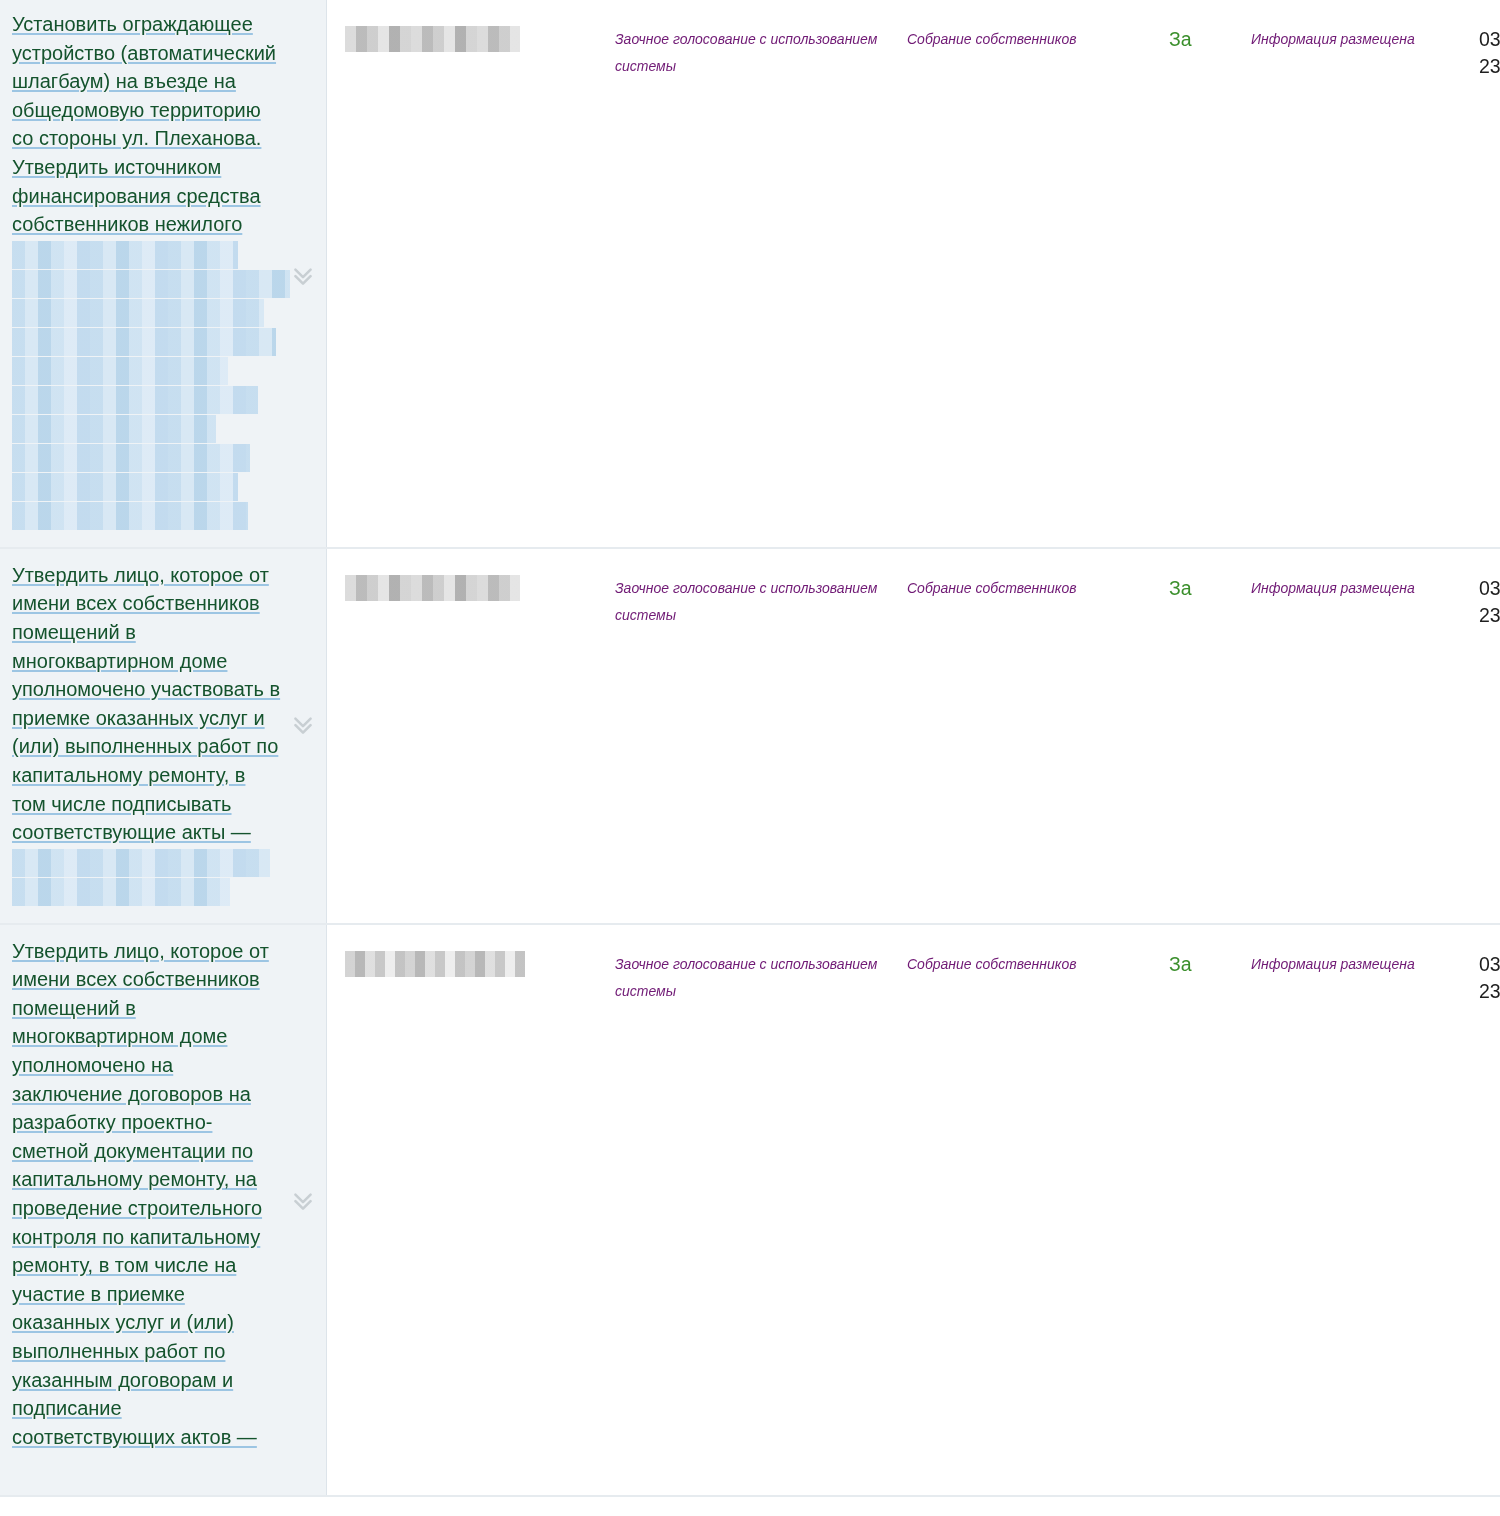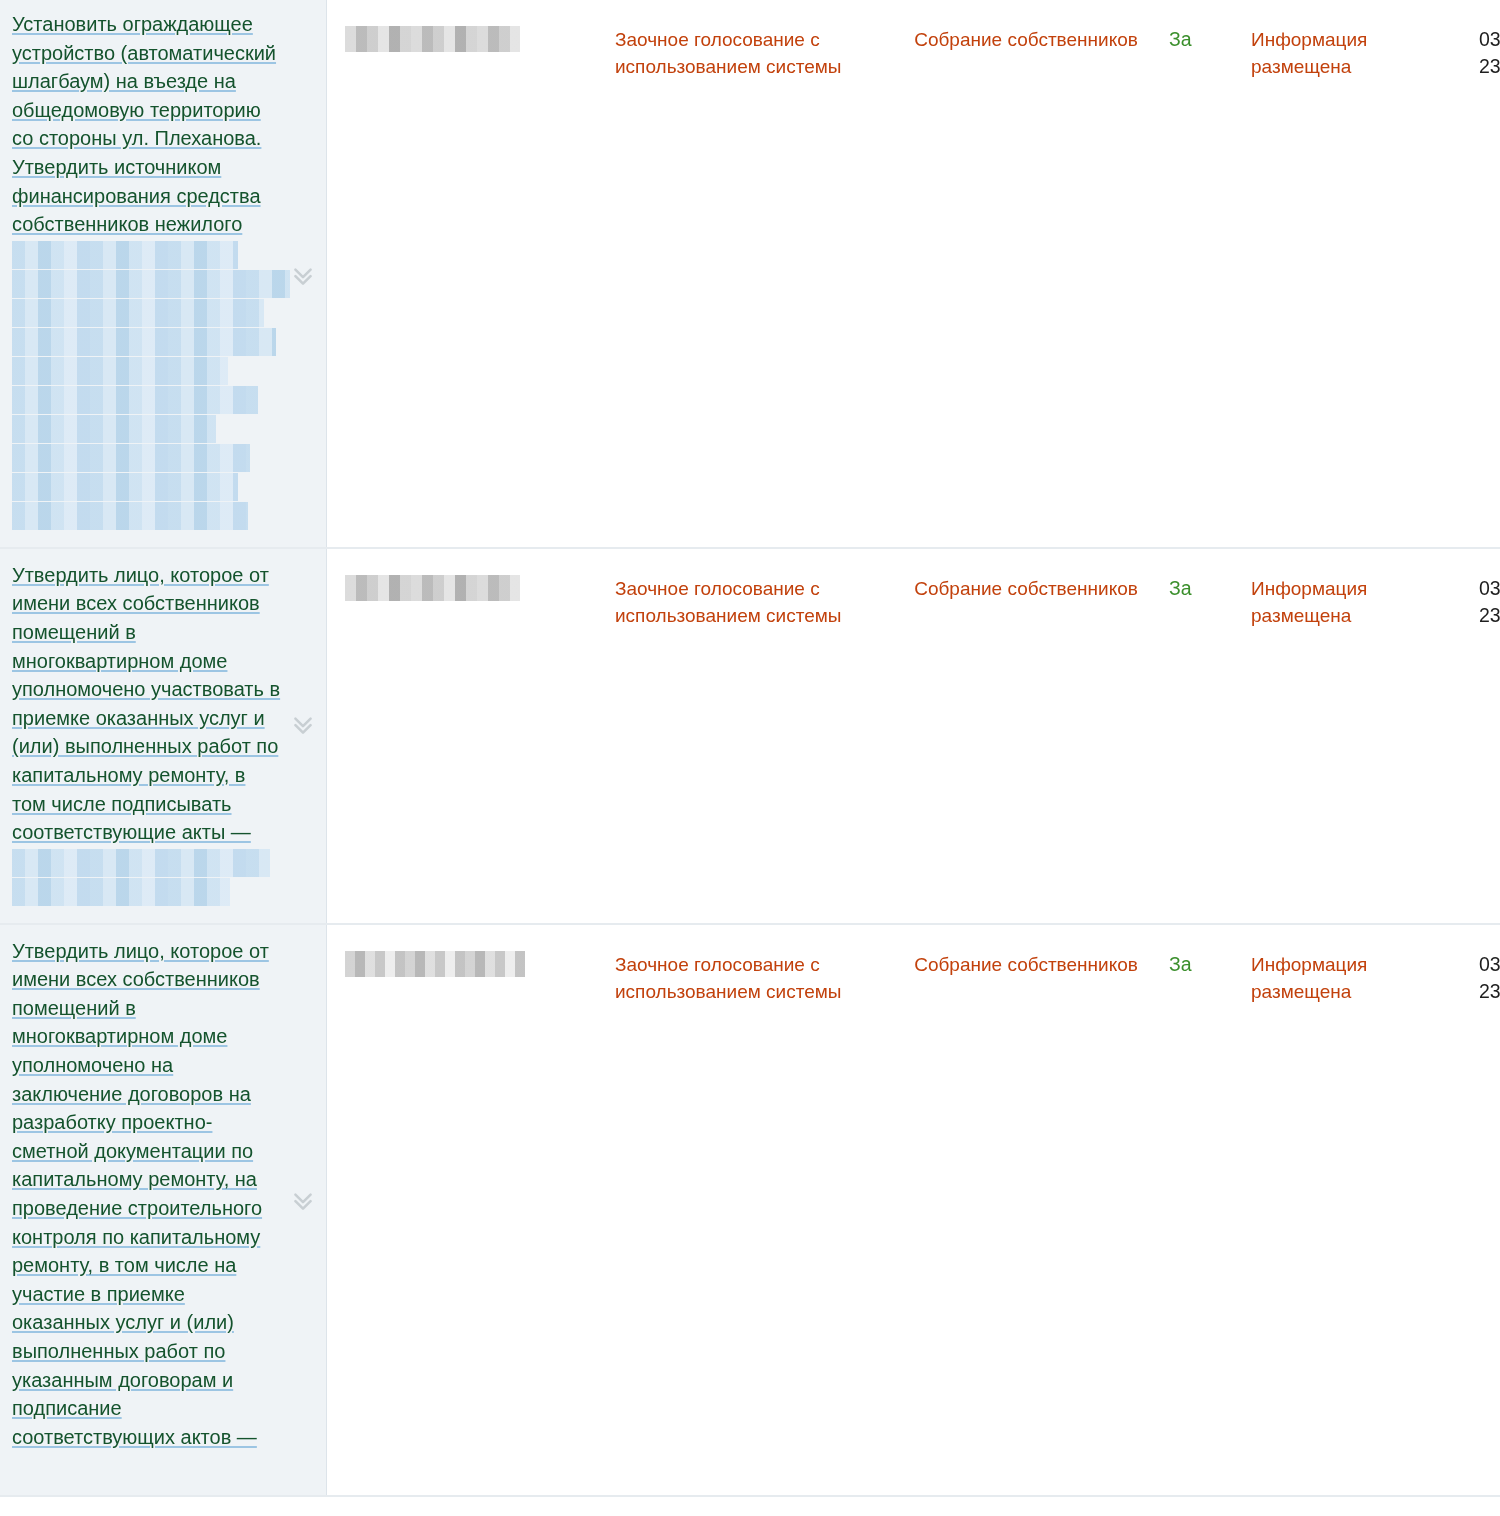--- a/index.html
+++ b/index.html
@@ -113,29 +113,30 @@
         #cfcfcf 0px, #cfcfcf 10px,
         #b0b0b0 10px, #b0b0b0 20px,
         #dcdcdc 20px, #dcdcdc 30px,
         #c2c2c2 30px, #c2c2c2 40px,
         #ececec 40px, #ececec 50px,
         #bdbdbd 50px, #bdbdbd 60px);
   }
 
   
   .c-type   { width: 268px; padding: 26px 24px 20px 0; }
-  .c-form   { width: 238px; padding: 26px 24px 20px 0; text-align: center; }
+  .c-form   { width: 238px; padding: 26px 24px 20px 0; }
   .c-vote   { width: 72px;  padding: 26px 10px 20px 0; margin-top: 45px; }
   .c-status { width: 208px; padding: 26px 20px 20px 0; }
   .c-date   { width: 140px; padding: 26px 30px 20px 0; }
 
   .cell-text {
-    font-size: 19px;
+    font-size: 14px;
     line-height: 27px;
-    color: #c2410c;
+    color: #701a75;
+    font-style: italic;
   }
   .vote-yes {
     font-size: 19.5px;
     line-height: 27px;
     color: #3b8f2c;
   }
   .date-text {
     font-size: 19.5px;
     line-height: 27px;
     color: #1f1f1f;

